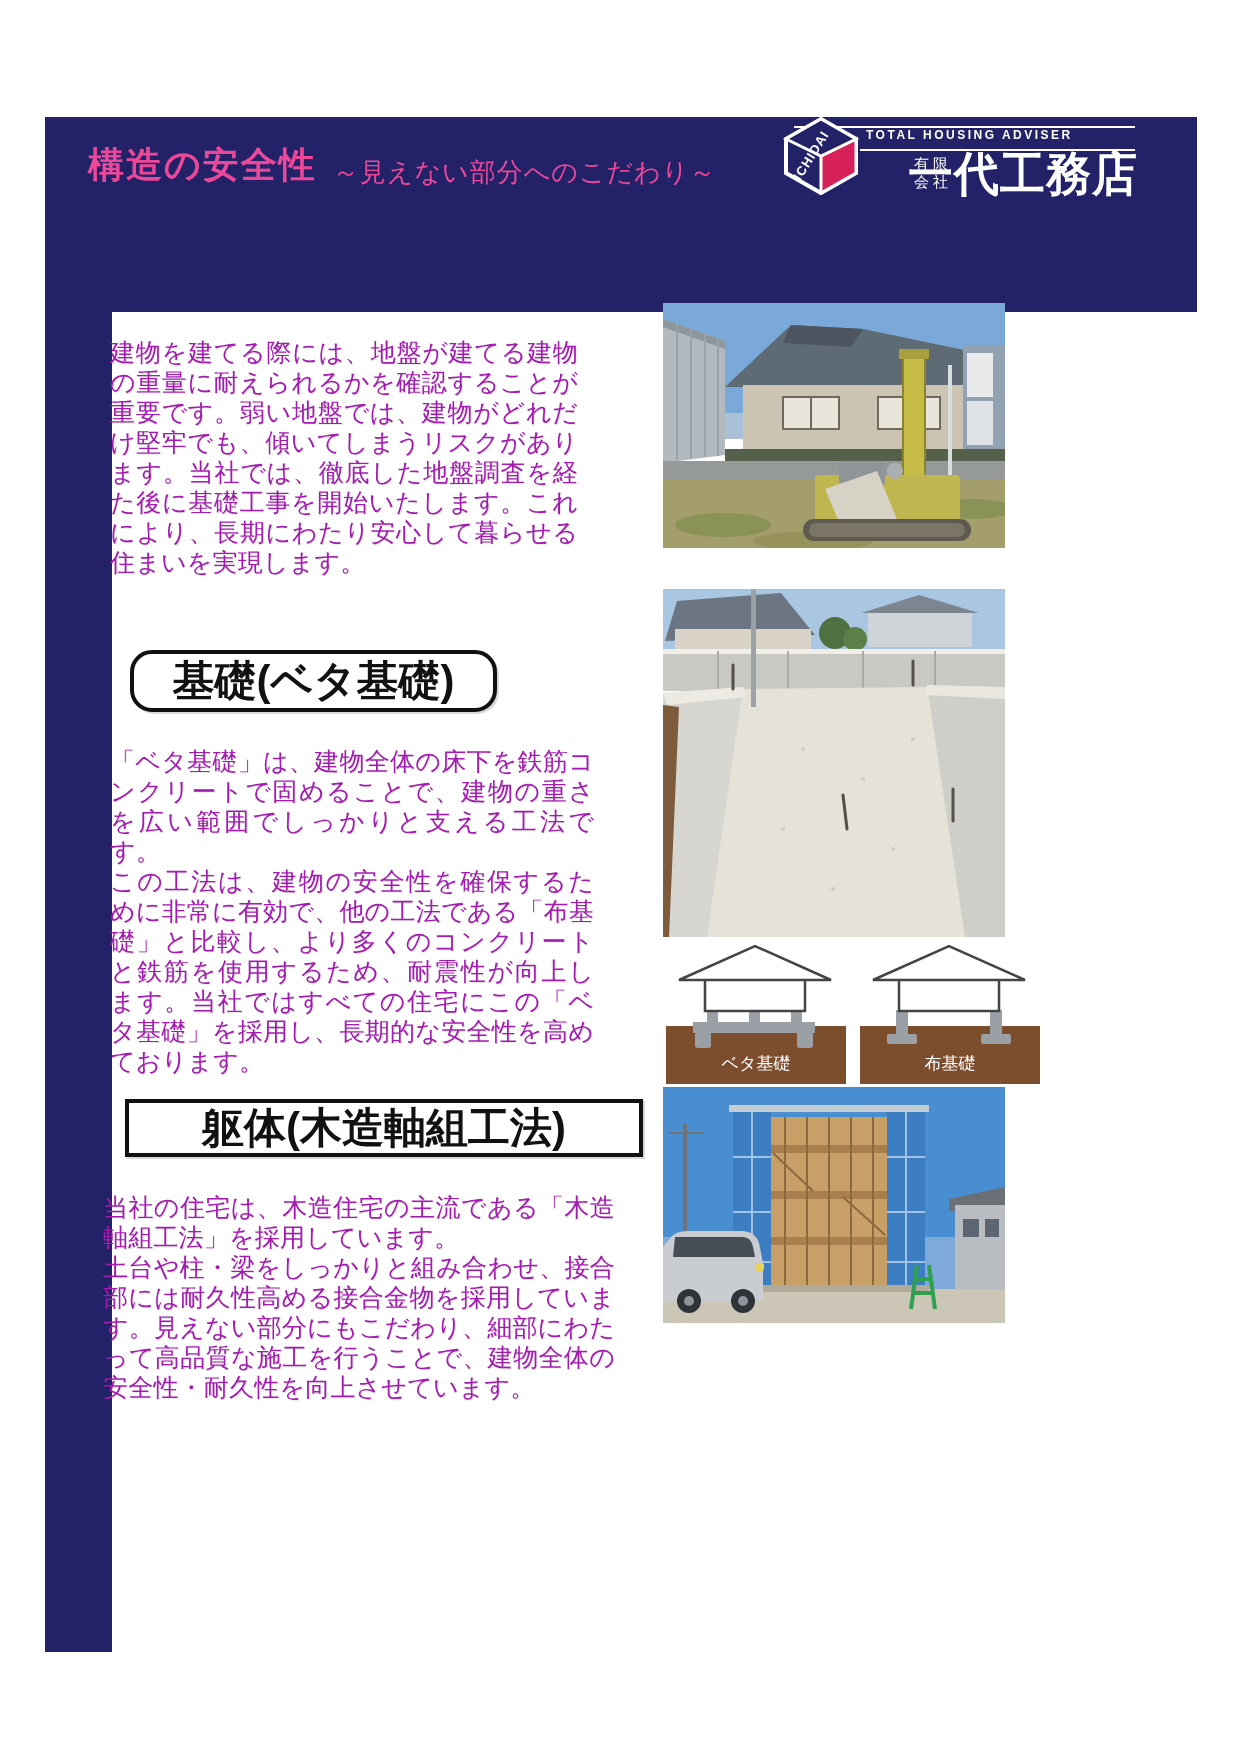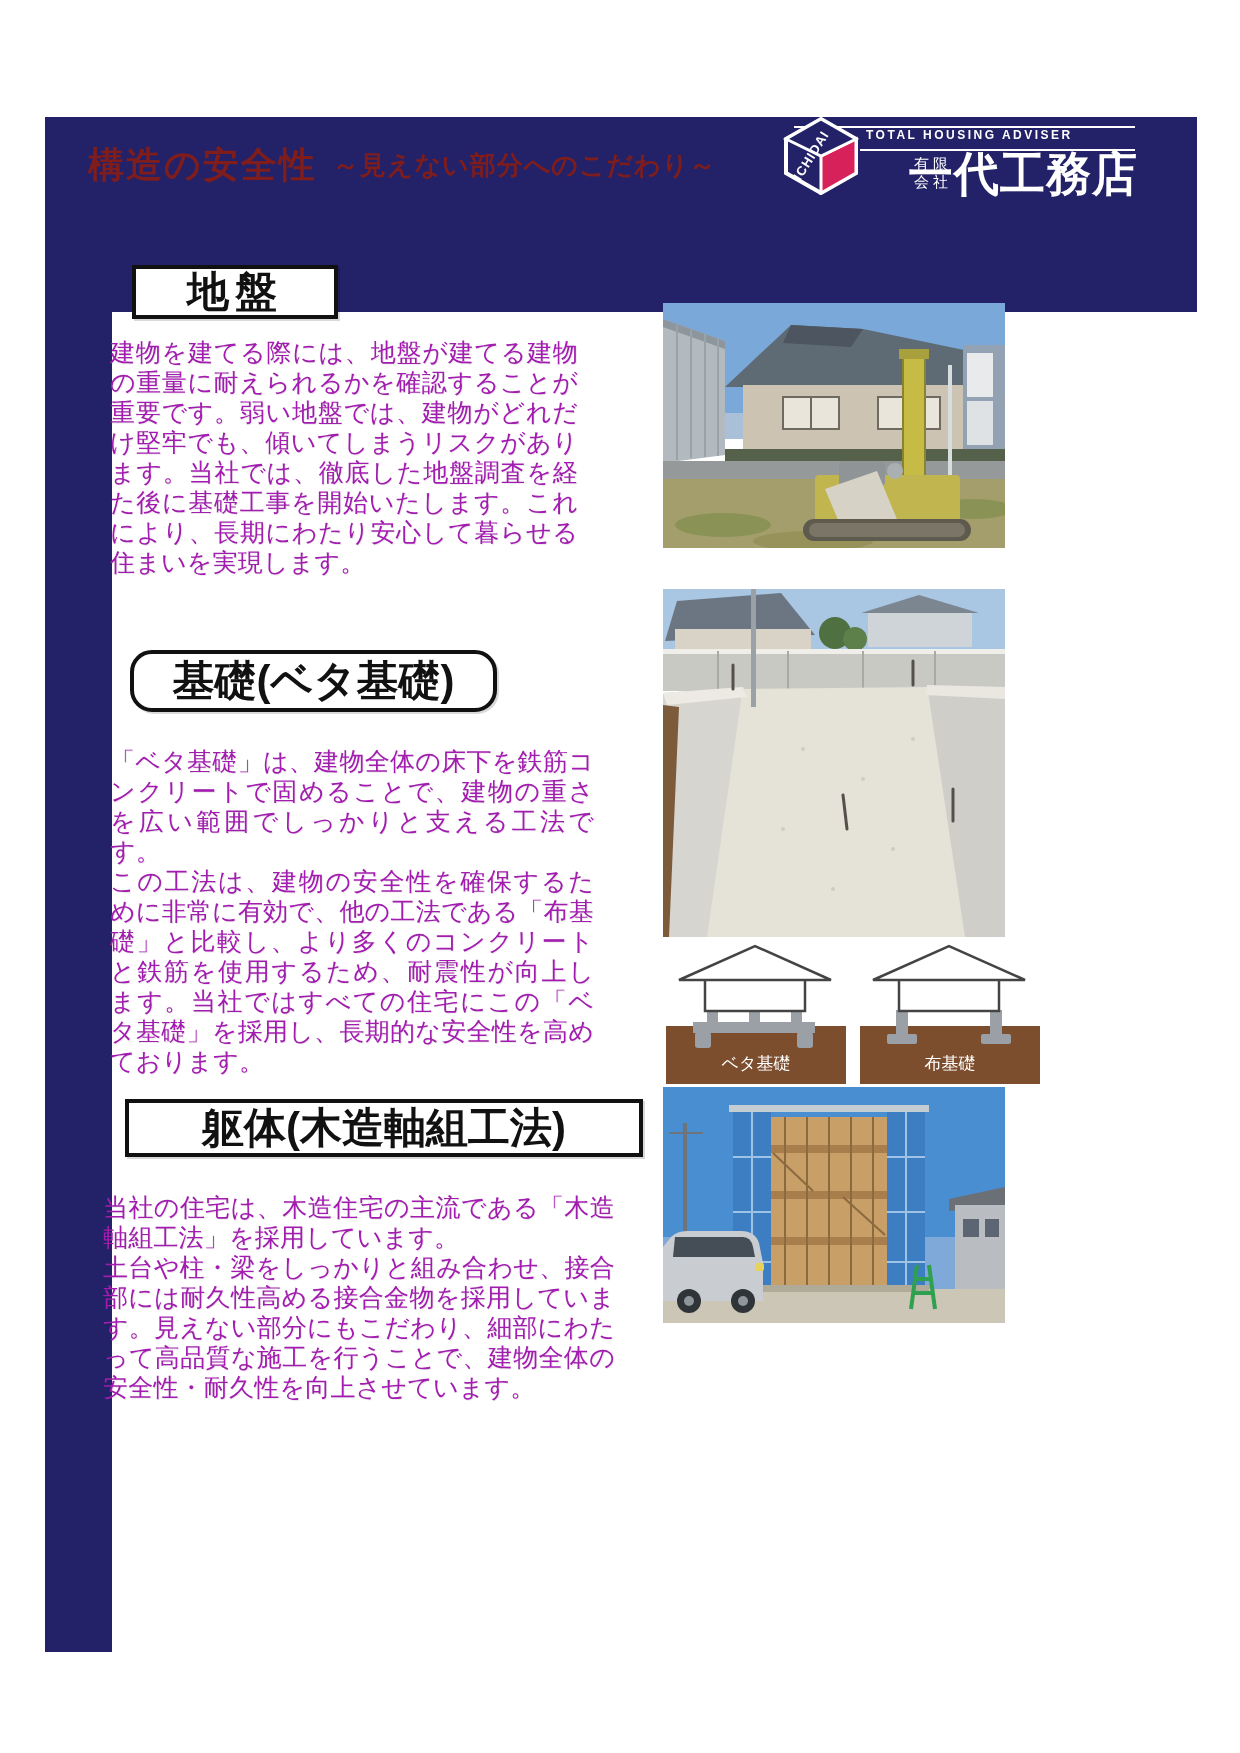--- a/index.html
+++ b/index.html
@@ -13,25 +13,25 @@
   .frame {
     position:absolute; left:45px; top:117px; width:1152px; height:1535px;
     background:#232268;
   }
   .content-white {
     position:absolute; left:67px; top:195px; width:1108px; height:1435px;
     background:#ffffff;
   }
   
   .title-row {
-    position:absolute; left:88px; top:141px; display:flex; align-items:center;
-    color:#7f1d1d; white-space:nowrap; z-index:3;
+    position:absolute; left:88px; top:141px; display:flex; align-items:flex-end;
+    color:#ec4899; white-space:nowrap; z-index:3;
   }
   .title-row h1 { font-size:36px; font-weight:bold; letter-spacing:2px; }
-  .title-row .subtitle { font-size:26px; font-weight:bold; margin-left:16px; letter-spacing:1px; }
+  .title-row .subtitle { font-size:26px; font-weight:normal; margin-left:16px; letter-spacing:1px; }
   .logo {
     position:absolute; left:780px; top:113px; width:362px; height:84px; z-index:3;
     color:#ffffff;
   }
   .logo-topline { position:absolute; left:14px; top:13px; width:341px; height:2px; background:#ffffff; }
   .logo-underline { position:absolute; left:80px; top:36px; width:275px; height:2px; background:#ffffff; }
   .logo-tagline {
     position:absolute; left:86px; top:15px; width:270px; font-size:12px;
     letter-spacing:2.5px; font-weight:bold; white-space:nowrap;
   }
@@ -91,21 +91,20 @@
       <polygon points="4,24 39,4 74,24 39,41" fill="#232268" stroke="#ffffff" stroke-width="3"></polygon>
       <text x="7" y="58" fill="#ffffff" font-size="13" font-weight="bold" transform="rotate(-58 20 52)" letter-spacing="1">ICHIDAI</text>
     </svg>
     <div class="logo-prefix">
       <div>有限</div>
       <div>会社</div>
     </div>
     <div class="logo-company">一代工務店</div>
   </div>
 
-  <div class="sec-box s1">地盤</div>
   <p class="body-text t1">建物を建てる際には、地盤が建てる建物の重量に耐えられるかを確認することが重要です。弱い地盤では、建物がどれだけ堅牢でも、傾いてしまうリスクがあります。当社では、徹底した地盤調査を経た後に基礎工事を開始いたします。これにより、長期にわたり安心して暮らせる住まいを実現します。</p>
 
   <svg class="photo" style="left:663px; top:303px;" width="342" height="245" viewBox="0 0 342 245">
     <rect x="0" y="0" width="342" height="130" fill="#7aa8d8"></rect>
     <rect x="0" y="110" width="342" height="26" fill="#a9c0d8"></rect>
 
     <polygon points="0,16 62,38 62,152 0,160" fill="#b2bac0"></polygon>
     <polygon points="0,16 62,38 62,46 0,24" fill="#8d969c"></polygon>
     <line x1="14" y1="22" x2="14" y2="157" stroke="#9aa3a9" stroke-width="2"></line>
     <line x1="28" y1="27" x2="28" y2="155" stroke="#9aa3a9" stroke-width="2"></line>

